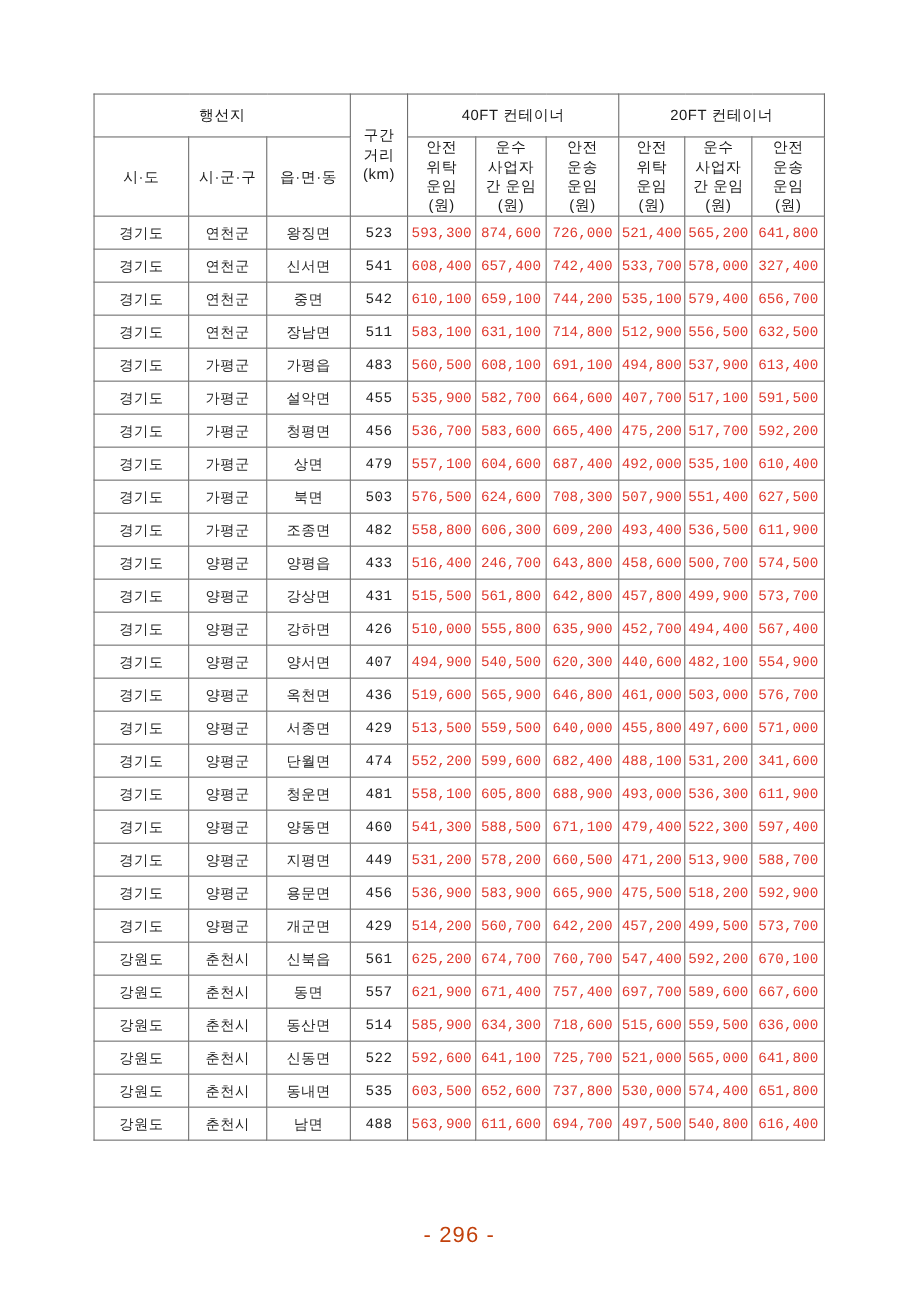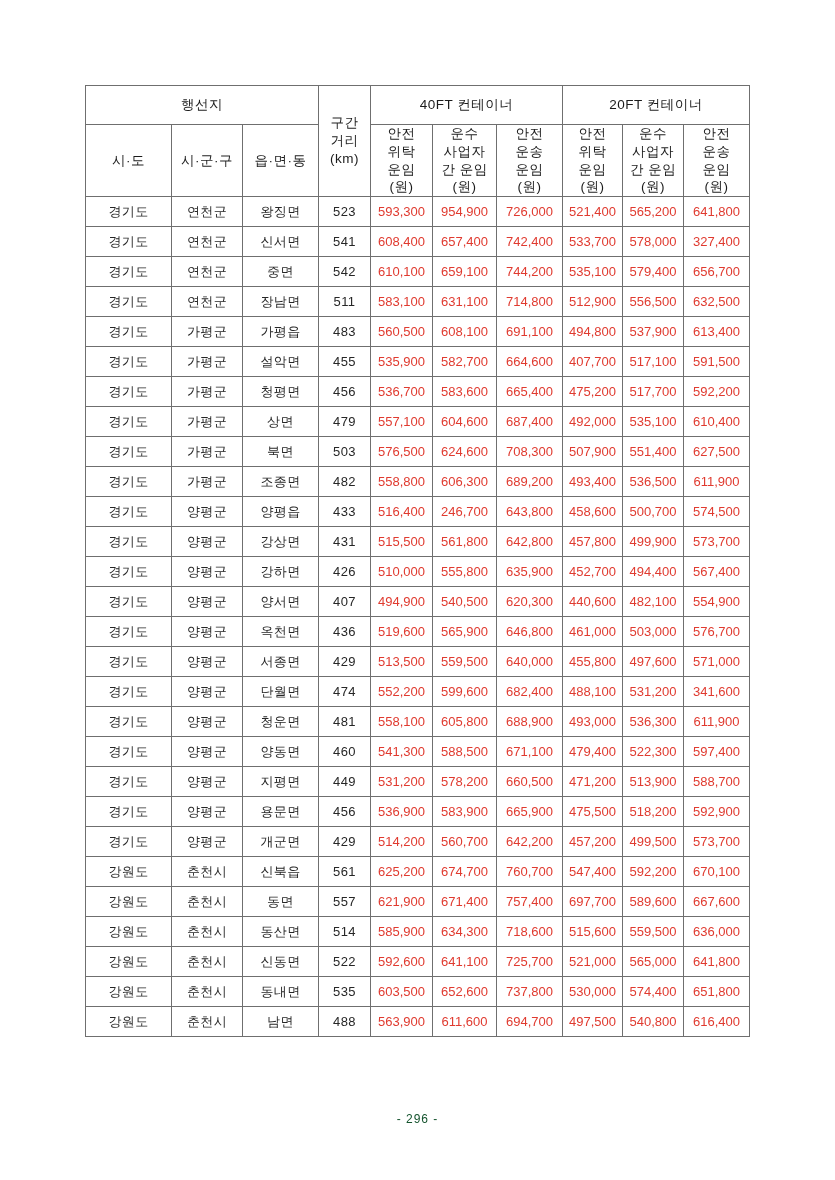--- a/index.html
+++ b/index.html
@@ -29,38 +29,38 @@
   .fare-table thead th {
     font-weight: normal;
     color: #1b1b1b;
     font-size: 13.5px;
     line-height: 1.32;
     letter-spacing: 0.5px;
     white-space: pre-line;
   }
   tr.header-row-1 { height: 39px; }
   tr.header-row-2 { height: 71px; }
-  .fare-table tbody tr { height: 30px; }
+  .fare-table tbody tr { height: 30px; font-family: Liberation Mono, monospace; }
   .fare-table tbody td {
     font-size: 13px;
     color: #262626;
     letter-spacing: 0.4px;
   }
   .fare-table tbody td.fare {
     color: var(--fare-red, #e03a2f);
     letter-spacing: 0;
   }
   .page-number {
     position: absolute;
     left: 0;
     top: 1112px;
     width: 100%;
     text-align: center;
-    font-size: 12px;
-    color: #14532d;
+    font-size: 20px;
+    color: #c2410c;
     letter-spacing: 1px;
   }
 </style>
 </head>
 <body>
 
 <div class="page">
 
   <table class="fare-table">
     <colgroup>
@@ -114,21 +114,21 @@
 (원)</th>
       </tr>
     </thead>
     <tbody>
         <tr>
           <td>경기도</td>
           <td>연천군</td>
           <td>왕징면</td>
           <td>523</td>
           <td class="fare">593,300</td>
-          <td class="fare">954,900</td>
+          <td class="fare">874,600</td>
           <td class="fare">726,000</td>
           <td class="fare">521,400</td>
           <td class="fare">565,200</td>
           <td class="fare">641,800</td>
         </tr>
         <tr>
           <td>경기도</td>
           <td>연천군</td>
           <td>신서면</td>
           <td>541</td>
@@ -223,21 +223,21 @@
           <td class="fare">551,400</td>
           <td class="fare">627,500</td>
         </tr>
         <tr>
           <td>경기도</td>
           <td>가평군</td>
           <td>조종면</td>
           <td>482</td>
           <td class="fare">558,800</td>
           <td class="fare">606,300</td>
-          <td class="fare">689,200</td>
+          <td class="fare">609,200</td>
           <td class="fare">493,400</td>
           <td class="fare">536,500</td>
           <td class="fare">611,900</td>
         </tr>
         <tr>
           <td>경기도</td>
           <td>양평군</td>
           <td>양평읍</td>
           <td>433</td>
           <td class="fare">516,400</td>

